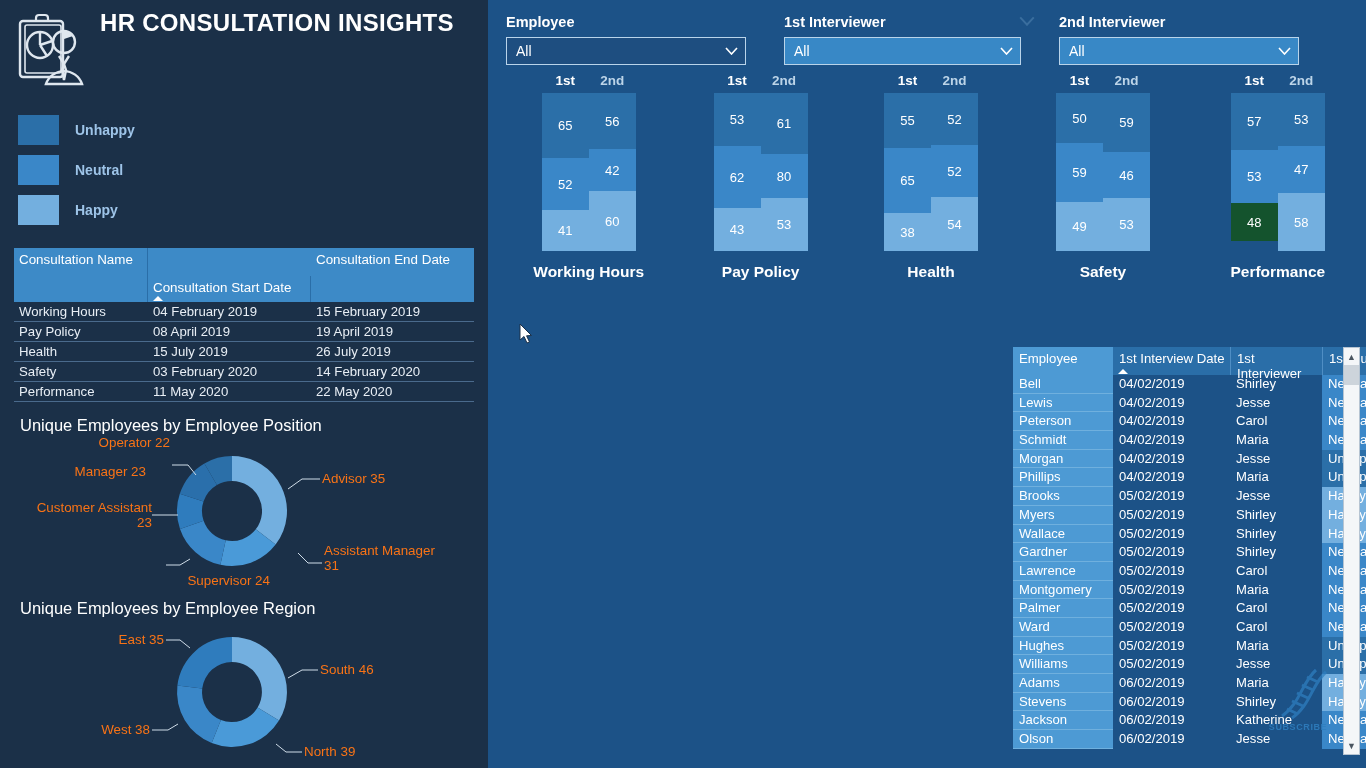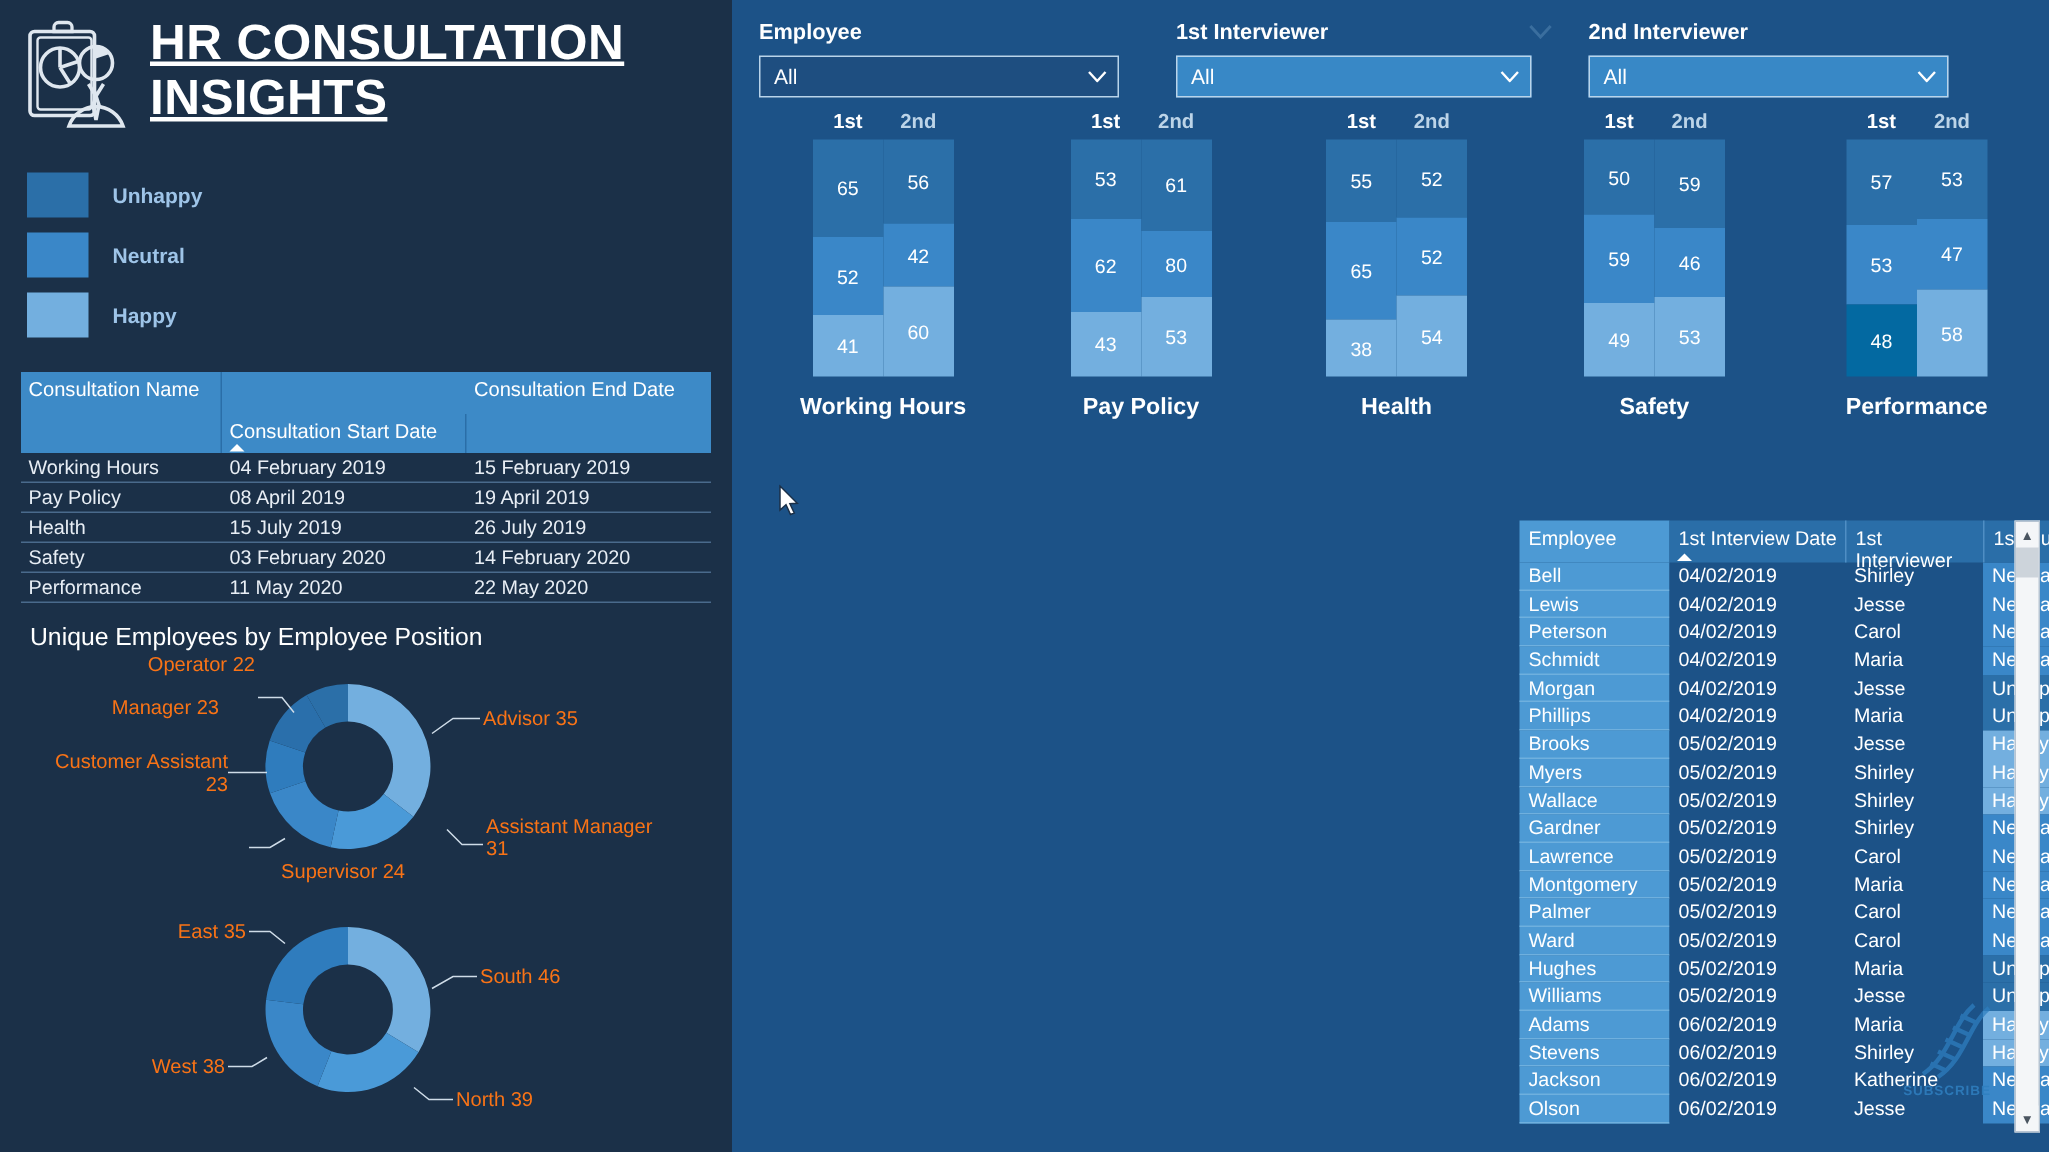--- a/index.html
+++ b/index.html
@@ -14,22 +14,22 @@
   
   .left-panel {
     width: 488px; height: 768px;
     background: #1b3048;
     position: relative;
     flex: 0 0 488px;
   }
   .brand { display: flex; align-items: flex-start; padding: 8px 10px 0 14px; }
   .brand-icon { width: 78px; height: 80px; flex: 0 0 78px; margin-top: 4px; }
   .brand-title {
-    color: #ffffff; font-size: 33px; font-weight: bold;
-    letter-spacing: .3px; line-height: 1.12; padding-left: 8px; padding-top: 2px; text-decoration: underline;
+    color: #ffffff; font-size: 24px; font-weight: bold;
+    letter-spacing: .3px; line-height: 1.12; padding-left: 8px; padding-top: 2px;
   }
 
   .kpi-legend { display: flex; padding: 14px 0 0 18px; }
   .kpis { width: 270px; }
   .kpi-row { display: flex; align-items: center; height: 50px; }
   .kpi-label {
     color: #ffffff; font-size: 14.5px; font-weight: bold;
     line-height: 1.15; width: 140px; letter-spacing: .2px;
   }
   .kpi-value { color: #c9ced6; font-weight: 300; }
@@ -259,20 +259,21 @@
         <div class="dlabel" style="left:302px; top:36px;">Advisor 35</div>
         <div class="dlabel" style="left:304px; top:108px; width:120px;">Assistant Manager 31</div>
         <div class="dlabel" style="left:120px; top:138px; text-align:right; width:130px;">Supervisor 24</div>
         <div class="dlabel" style="left:10px; top:65px; width:122px; text-align:right;">Customer Assistant 23</div>
         <div class="dlabel" style="left:26px; top:29px; width:100px; text-align:right;">Manager 23</div>
         <div class="dlabel" style="left:32px; top:0px; width:118px; text-align:right;">Operator 22</div>
       </div>
     </div>
 
     <div class="donut-block">
+      <div class="donut-title">Unique Employees by Employee Region</div>
       <div class="donut-wrap region">
         <svg width="460" height="145" viewBox="0 0 460 145">
           <g transform="translate(212,74)">
             <path d="M0,-55 A55,55 0 0 1 47.0,28.5 L25.6,15.5 A30,30 0 0 0 0,-30 Z" fill="#73afdf"></path>
             <path d="M47.0,28.5 A55,55 0 0 1 -20.3,51.1 L-11.1,27.9 A30,30 0 0 0 25.6,15.5 Z" fill="#4a9ad8"></path>
             <path d="M-20.3,51.1 A55,55 0 0 1 -54.6,-6.5 L-29.8,-3.5 A30,30 0 0 0 -11.1,27.9 Z" fill="#3a87c8"></path>
             <path d="M-54.6,-6.5 A55,55 0 0 1 0,-55 L0,-30 A30,30 0 0 0 -29.8,-3.5 Z" fill="#2f7cbd"></path>
           </g>
           <g stroke="#cfdce8" stroke-width="1" fill="none">
             <path d="M268,60 L282,52 L298,52"></path>
@@ -455,21 +456,21 @@
             <span class="h2" style="width: 47px;">2nd</span>
           </div>
           <div class="bars">
             <div class="bar">
               <div class="seg" style="background: rgb(43, 111, 168); height: 57px; width: 47px;">
                 <span>57</span>
               </div>
               <div class="seg" style="background: rgb(58, 135, 200); height: 53px; width: 47px;">
                 <span>53</span>
               </div>
-              <div class="seg" style="background: #0369a1; height: 48px; width: 47px;">
+              <div class="seg" style="background: #14532d; height: 38px; width: 47px;">
                 <span>48</span>
               </div>
             </div>
             <div class="bar">
               <div class="seg" style="background: rgb(43, 111, 168); height: 53px; width: 47px;">
                 <span>53</span>
               </div>
               <div class="seg" style="background: rgb(58, 135, 200); height: 47px; width: 47px;">
                 <span>47</span>
               </div>

